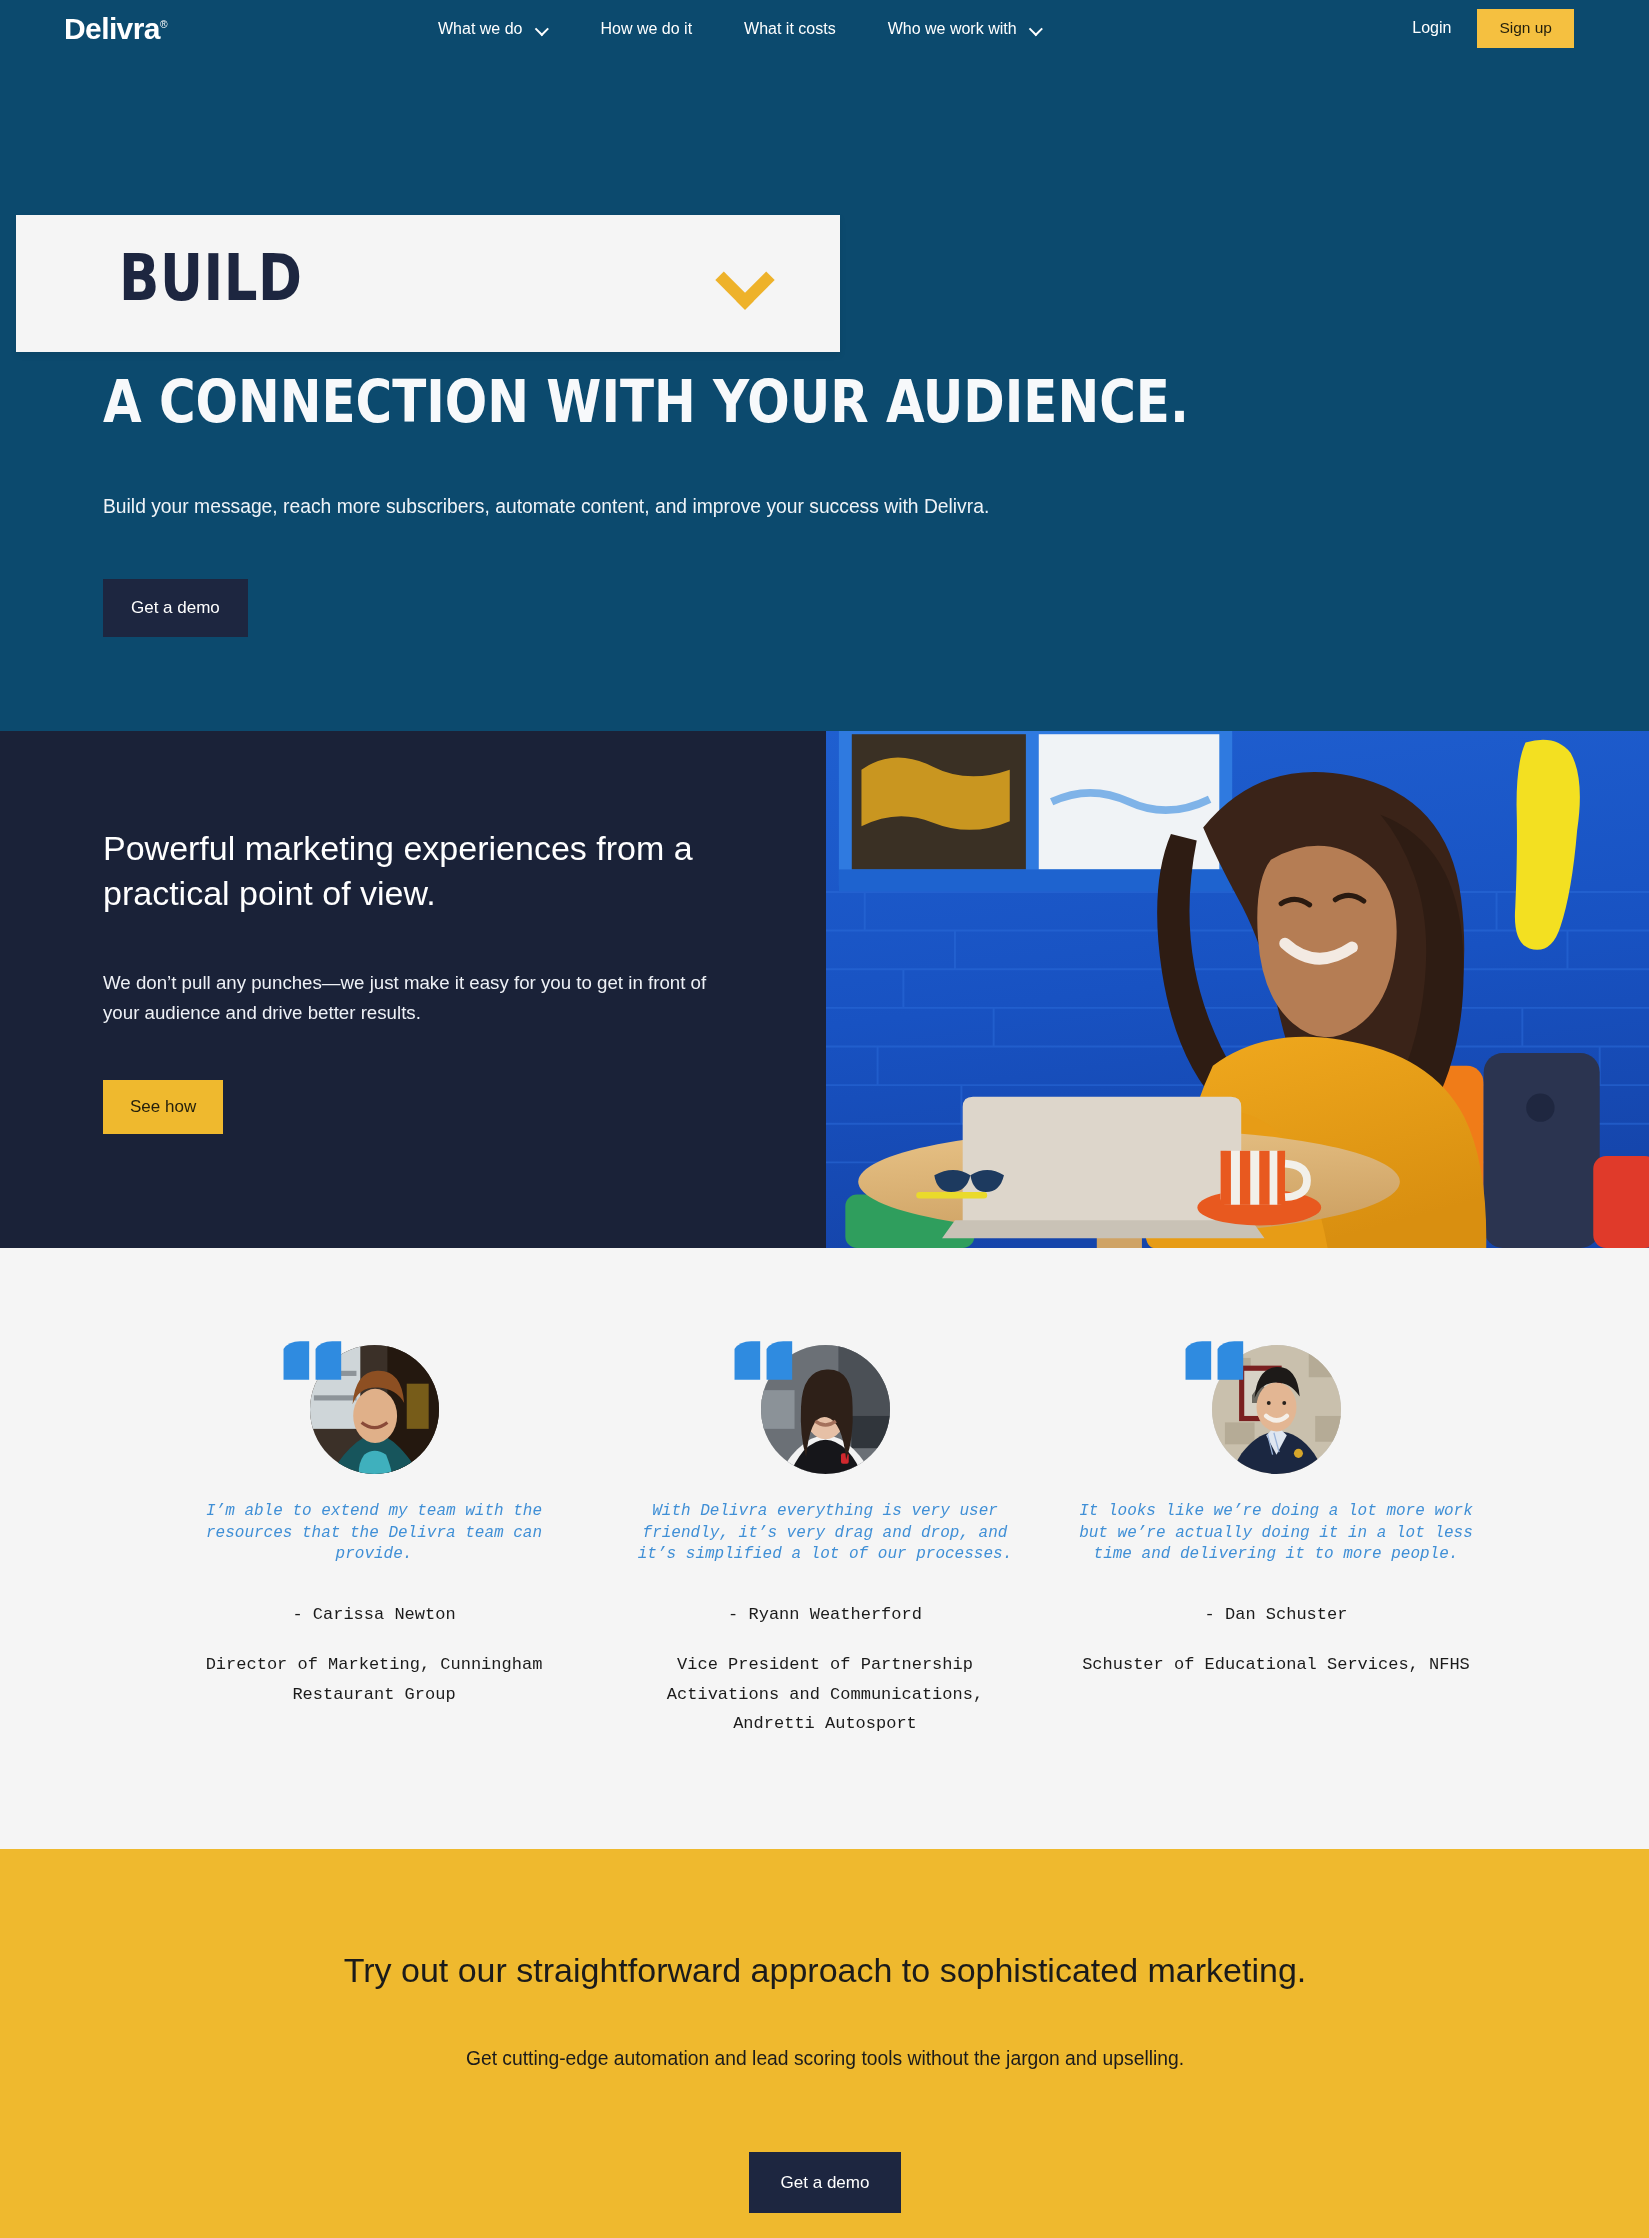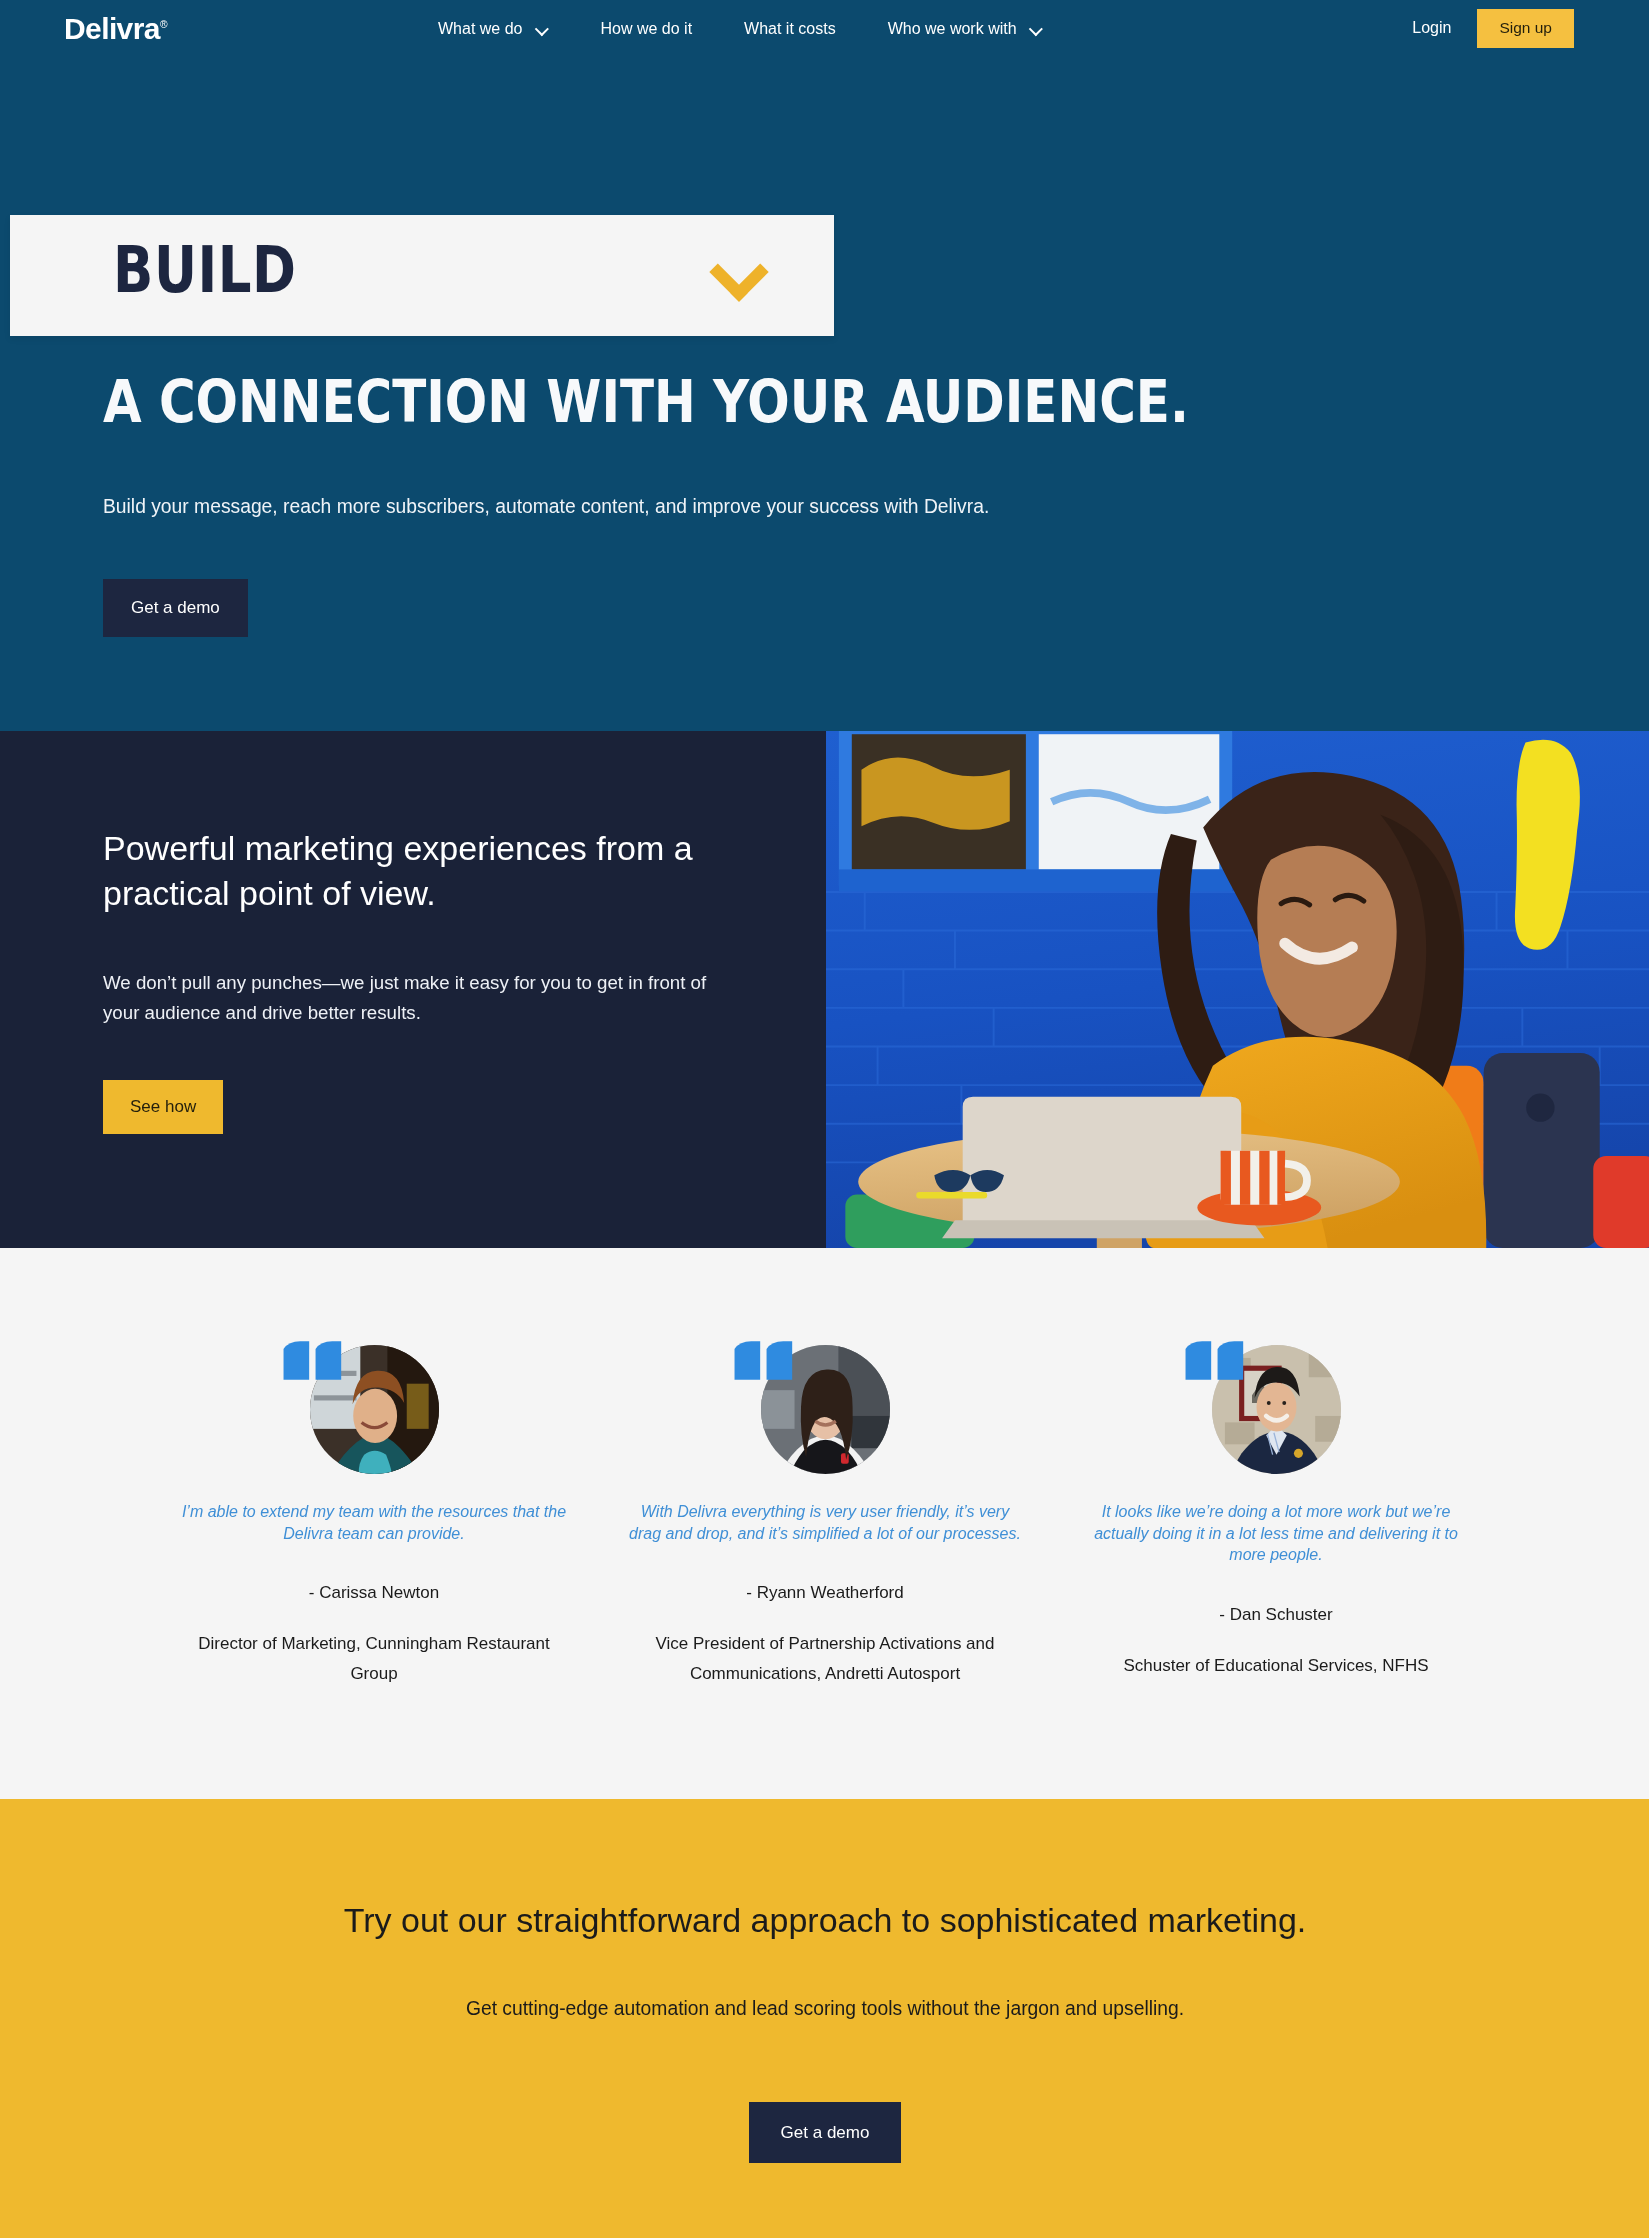--- a/index.html
+++ b/index.html
@@ -50,21 +50,21 @@
   .login {
     color:#ffffff; font-size:16px; margin-right:26px; cursor:pointer;
   }
   .signup {
     background:#f5c040; color:#231f0c; font-size:15.5px;
     padding:10.3px 22px; border:none; cursor:pointer; font-weight:500;
   }
 
   
   .build-panel {
-    position:absolute; left:10px; top:215px; width:824px; height:121px;
+    position:absolute; left:16px; top:215px; width:824px; height:137px;
     background:#f5f5f5;
     display:flex; align-items:center; justify-content:space-between;
     padding:0 64px 12px 103px;
     box-shadow:0 2.6px 6.4px rgba(0,0,0,0.08);
   }
   .build-word {
     font-family:"Liberation Sans Narrow","DejaVu Sans Condensed","Liberation Sans",sans-serif;
     font-size:64px; font-weight:bold; color:#1d2640;
     letter-spacing:0.6px; line-height:1;
     transform:scaleX(0.92); transform-origin:left center;
@@ -111,21 +111,21 @@
   }
   .dark-photo {
     position:absolute; right:0; top:0; width:824px; height:517px;
     overflow:hidden;
   }
 
   
   .testi { background:#f5f5f5; padding:97px 0 110px; }
   .testi-row {
     display:flex; justify-content:center; align-items:flex-start;
-    gap:0; padding:0 116px;
+    gap:0; padding:0 116px;font-family:Liberation Mono, monospace;
   }
   .testi-card { width:451px; text-align:center; position:relative; padding:0 26px; }
   .avatar-wrap { position:relative; width:129px; margin:0 auto 27px; }
   .avatar {
     width:129px; height:129px; border-radius:50%; overflow:hidden;
     position:relative; background:#ccc;
   }
   .qmark {
     position:absolute; left:-28px; top:-5.2px; width:62px; height:41px; z-index:3;
   }

